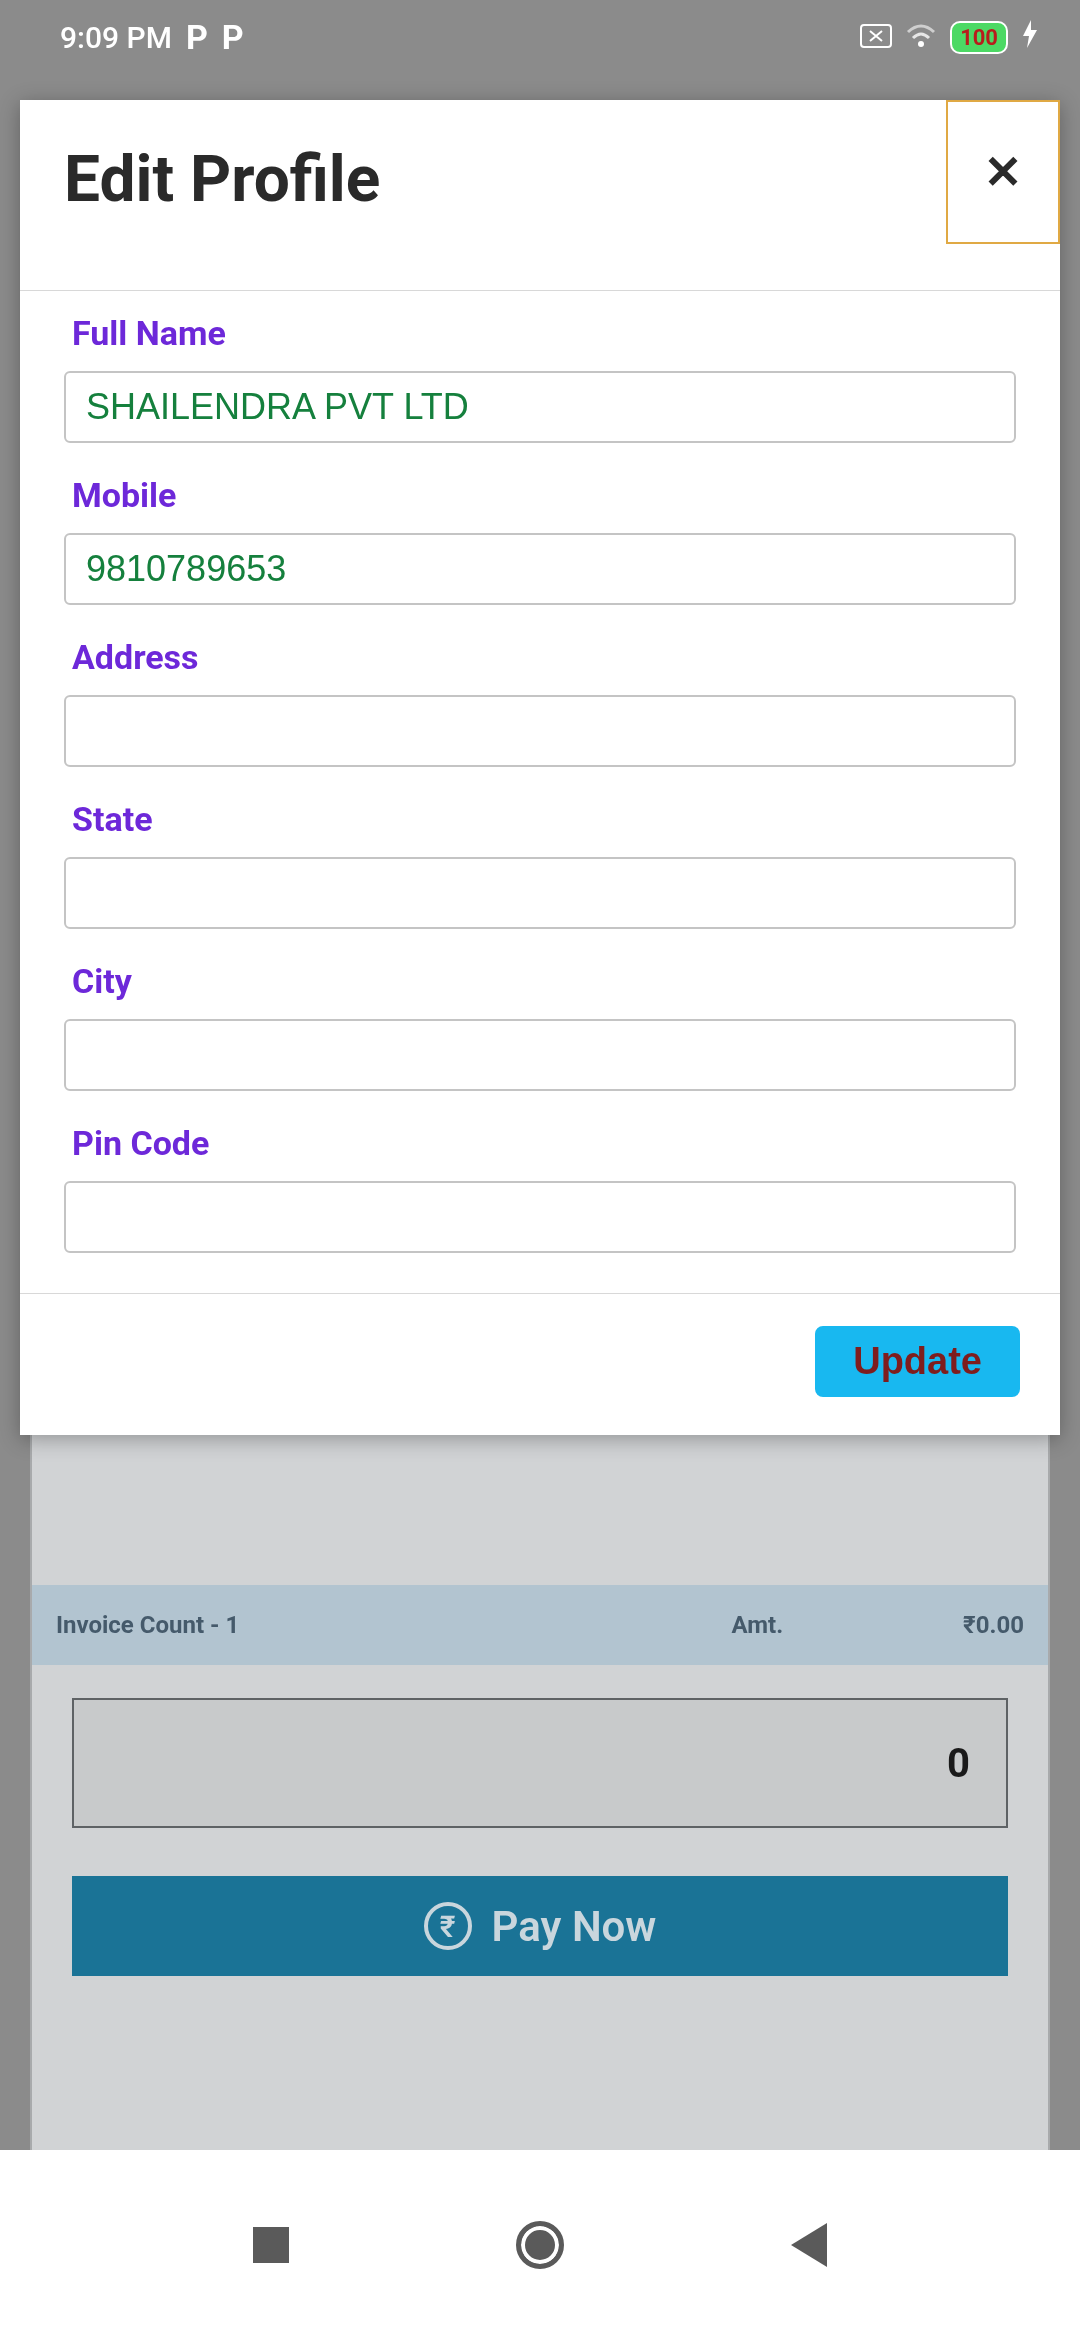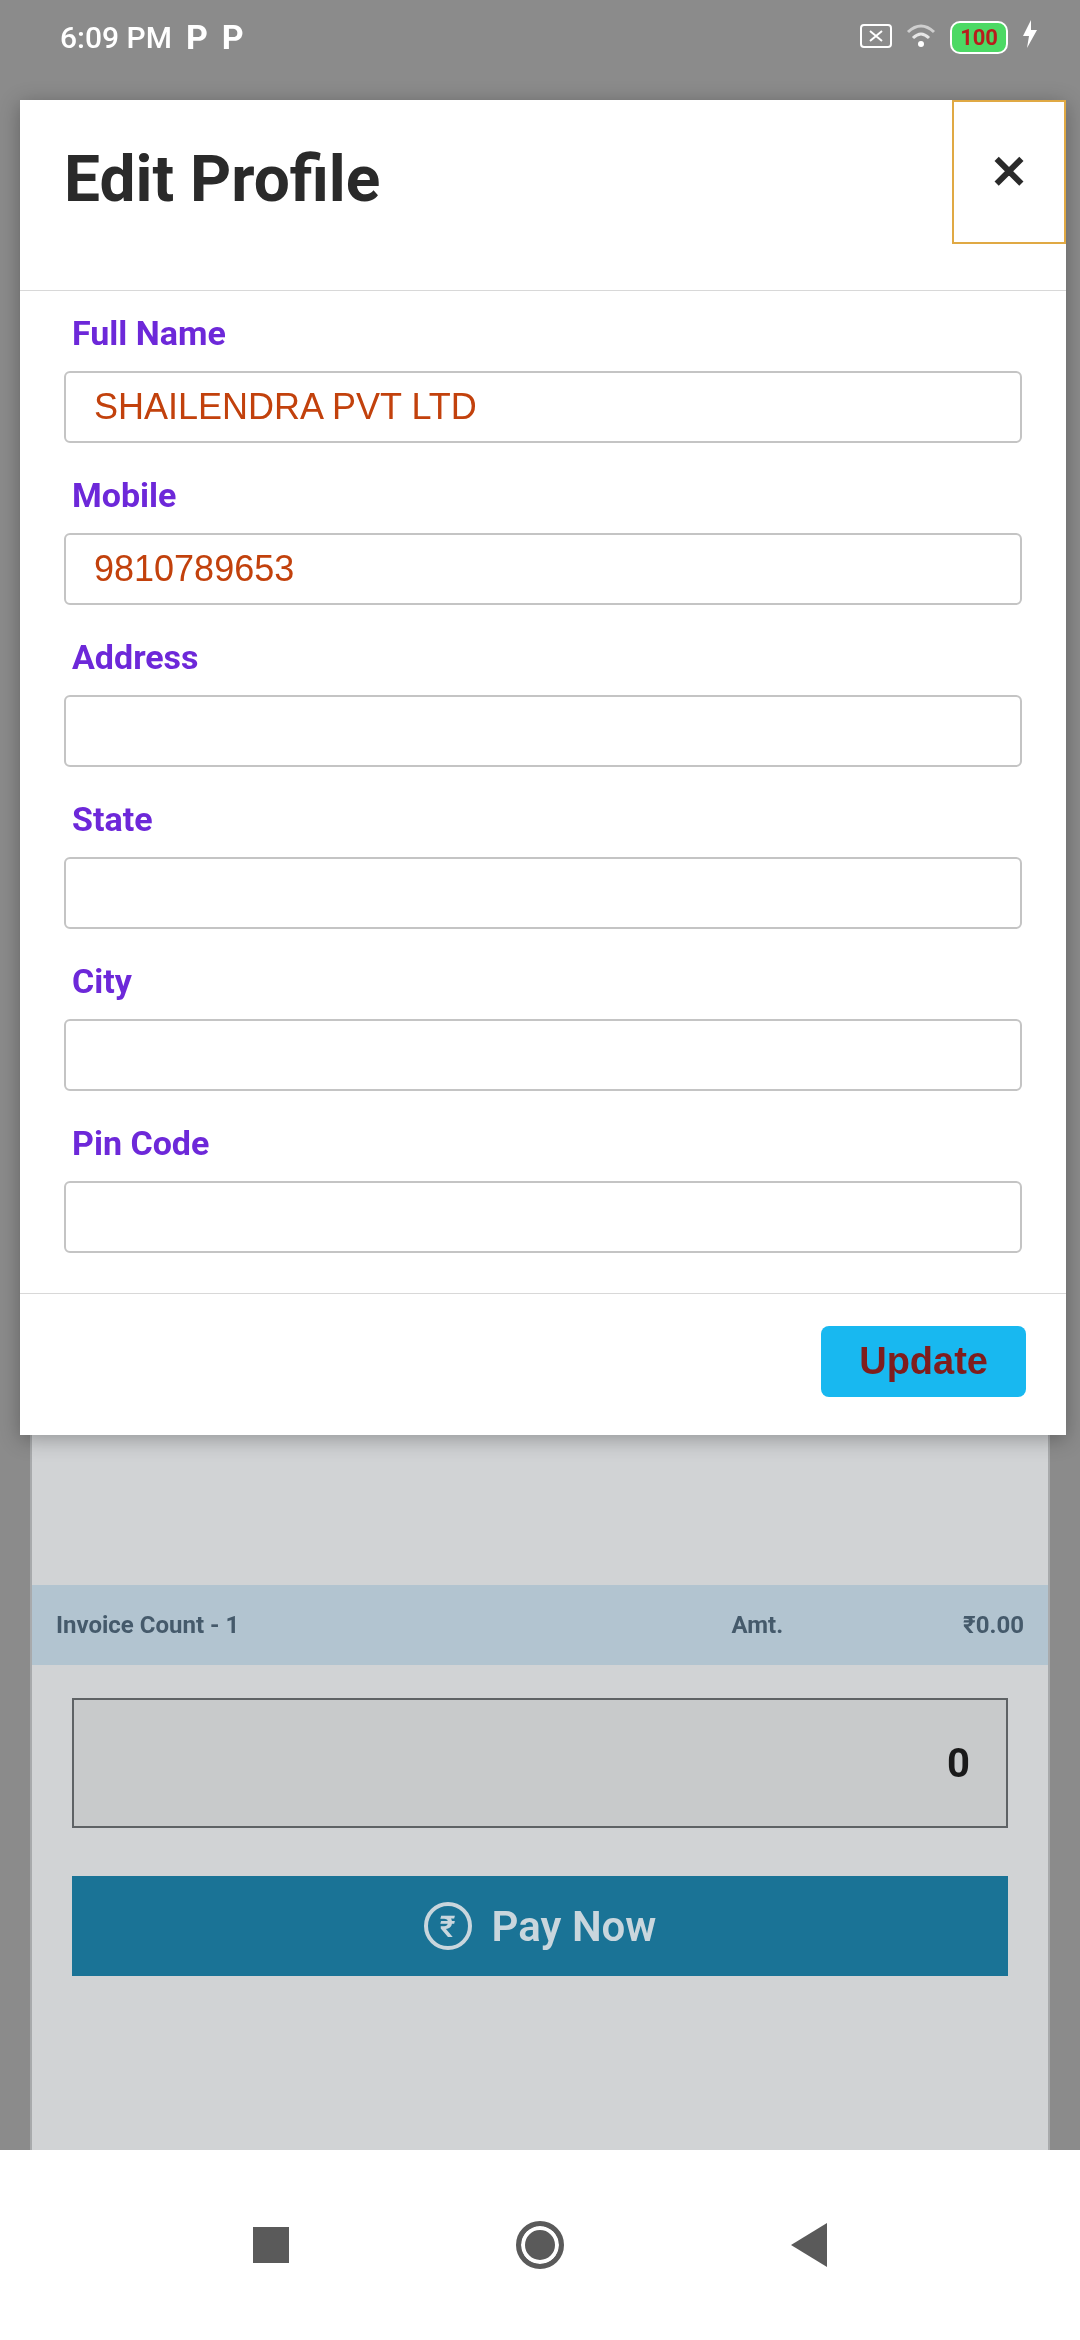--- a/index.html
+++ b/index.html
@@ -86,21 +86,21 @@
       width: 48px; height: 48px;
       border: 4px solid #c9d6dd;
       border-radius: 50%;
       display: flex; align-items: center; justify-content: center;
       font-size: 30px;
     }
 
     
     .modal {
       position: absolute;
-      left: 20px; right: 14px; top: 100px;
+      left: 20px; right: 20px; top: 100px;
       background: #ffffff;
       z-index: 10;
       box-shadow: 0 4px 20px rgba(0,0,0,0.3);
     }
     .modal-header {
       display: flex;
       justify-content: space-between;
       align-items: flex-start;
       height: 190px;
       position: relative;
@@ -135,23 +135,23 @@
       margin-bottom: 18px;
       display: block;
       padding-top: 8px;
       margin-left: 8px;
     }
     .form-input {
       width: 100%;
       height: 72px;
       border: 2px solid #c4c4c4;
       border-radius: 6px;
-      padding: 0 28px;
+      padding: 0 20px;
       font-size: 36px;
-      color: #c2410c;
+      color: #15803d;
       font-weight: 500;
       margin-bottom: 20px;
       background: #fff;
     }
     .modal-footer {
       border-top: 1px solid #d8d8d8;
       display: flex;
       justify-content: flex-end;
       padding: 32px 40px 38px 40px;
     }
@@ -182,21 +182,21 @@
     .nav-circle { width: 48px; height: 48px; border: 5px solid #5a5a5a; border-radius: 50%; background:#5a5a5a; box-shadow: inset 0 0 0 4px #fff; }
     .nav-triangle { width: 0; height: 0; border-top: 22px solid transparent; border-bottom: 22px solid transparent; border-right: 36px solid #5a5a5a; }
   </style>
 </head>
 <body>
 
 <div class="bg-layer">
 
   <div class="status-bar">
     <div class="status-left">
-      <span>6:09 PM</span>
+      <span>9:09 PM</span>
       <span style="font-weight:700;font-size:34px;">P</span>
       <span style="font-weight:700;font-size:34px;">P</span>
     </div>
     <div class="status-right">
       <span>
         <svg width="32" height="24" viewBox="0 0 32 24">
             <rect x="1" y="1" width="30" height="22" rx="3" fill="none" stroke="#fff" stroke-width="2"></rect>
             <path d="M10 7 L22 17 M22 7 L10 17" stroke="#fff" stroke-width="2"></path>
           </svg>
       </span>

